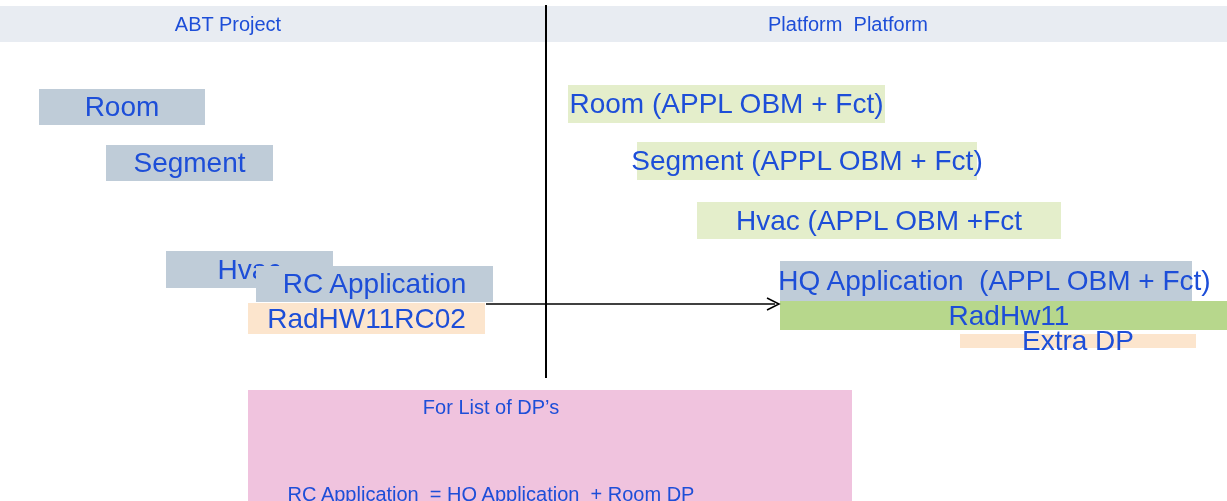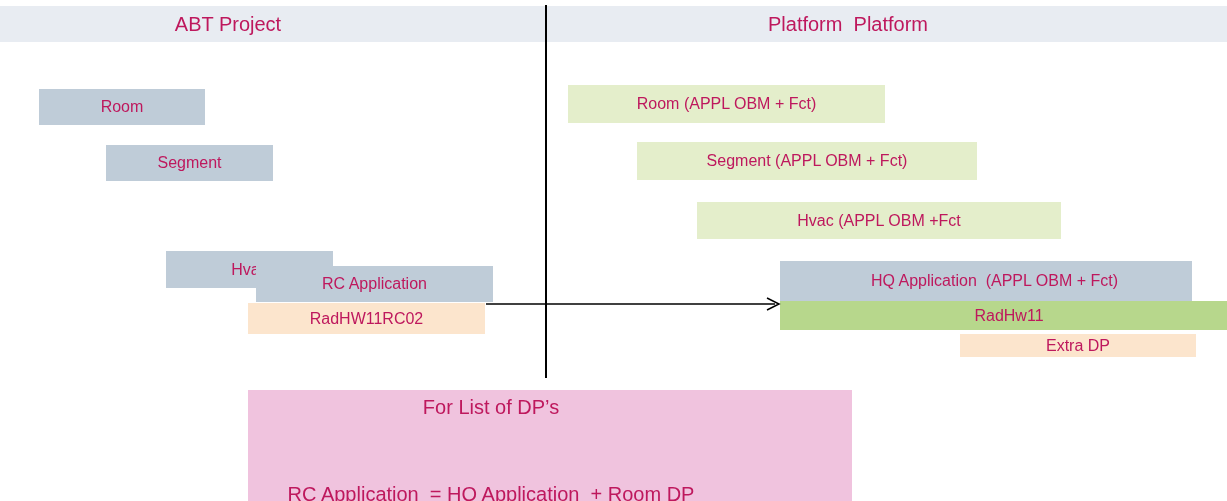--- a/index.html
+++ b/index.html
@@ -1,56 +1,56 @@
 <!DOCTYPE html>
 <html><head>
 <meta charset="utf-8">
 <style>
   html,body{margin:0;padding:0;background:#ffffff;}
   .canvas{
     position:relative;
     width:1227px;height:501px;
     background:#ffffff;
     font-family:"Liberation Sans", sans-serif;
-    color:#be185d;
+    color:#1d4ed8;
     overflow:hidden;
   }
   .header-band{
     position:absolute;left:0;top:6px;width:1227px;height:36px;
     background:#e8ecf2;
   }
   .header-label{
     position:absolute;top:6px;height:36px;line-height:36px;
     font-size:20px;white-space:pre;text-align:center;
     transform:translateX(-50%);
   }
   .hl-left{left:228px;}
   .hl-right{left:848px;}
   .vline{
     position:absolute;left:545px;top:5px;width:2px;height:373px;
     background:#000000;
   }
   .box{
     position:absolute;
     display:flex;align-items:center;justify-content:center;
-    font-size:16px;white-space:pre;
+    font-size:28px;white-space:pre;
   }
   
   .b-room    {left:39px;  top:89px;  width:166px; height:36px;}
   .b-segment {left:106px; top:145px; width:167px; height:36px;}
   .b-hvac    {left:166px; top:203px; width:167px; height:37px;}
   .b-rcapp   {left:250px; top:266px; width:237px; height:36px;margin-left:6px;}
   .b-radhwrc {left:248px; top:303px; width:237px; height:31px;}
   
   .p-room    {left:568px; top:85px;  width:317px; height:38px;}
   .p-segment {left:637px; top:142px; width:340px; height:38px;}
   .p-hvac    {left:697px; top:202px; width:364px; height:37px;}
   .p-hqapp   {left:780px; top:261px; width:395px; height:40px;padding-left:17px;}
   .p-radhw   {left:780px; top:301px; width:458px; height:29px;}
-  .p-extradp {left:960px; top:334px; width:236px; height:23px;}
+  .p-extradp {left:960px; top:334px; width:236px; height:14px;}
   .arrow{
     position:absolute;left:486px;top:294px;width:296px;height:20px;
   }
   .note{
     position:absolute;left:248px;top:378px;width:604px;height:121px;
     display:flex;align-items:center;margin-top:12px;
   }
   .note-inner{
     width:486px;
     text-align:center;

